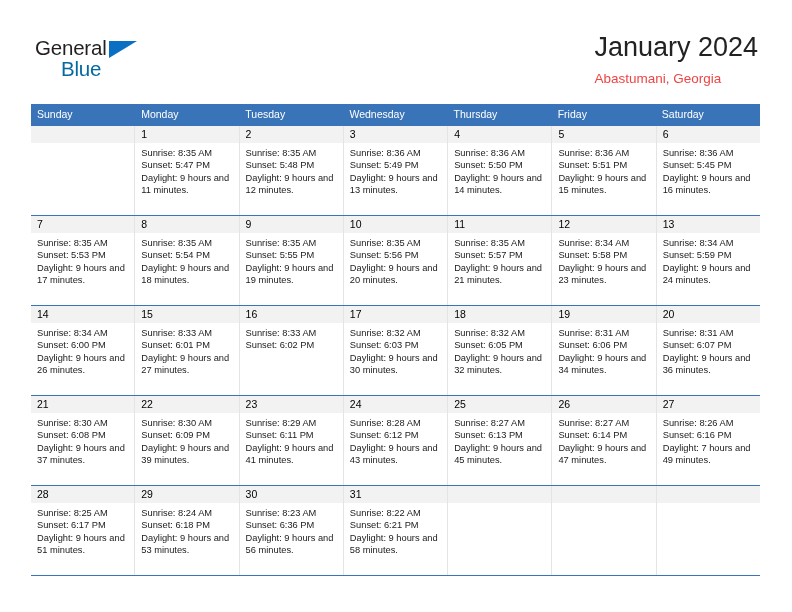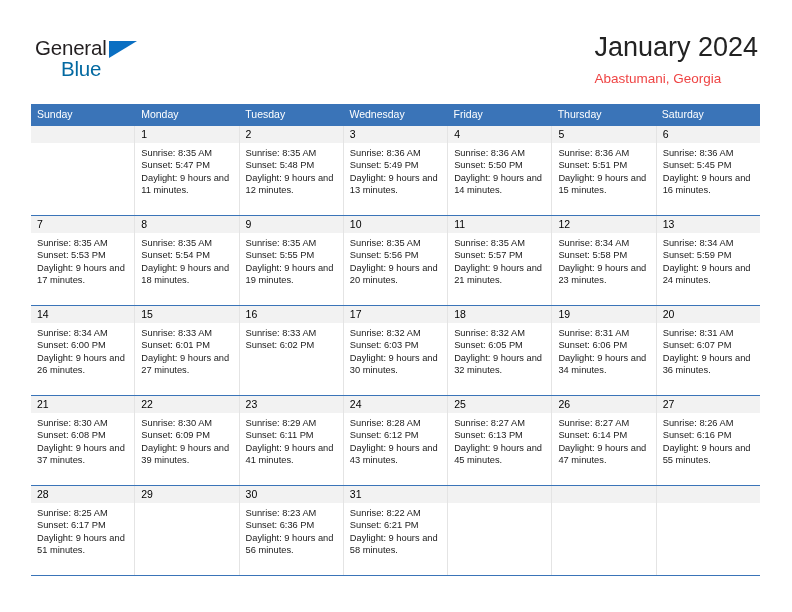--- a/index.html
+++ b/index.html
@@ -173,22 +173,22 @@
     </div>
 
   </div>
 
   <div class="calendar">
     <div class="weekdays">
         <div class="weekday">Sunday</div>
         <div class="weekday">Monday</div>
         <div class="weekday">Tuesday</div>
         <div class="weekday">Wednesday</div>
+        <div class="weekday">Thursday</div>
         <div class="weekday">Friday</div>
-        <div class="weekday">Thursday</div>
         <div class="weekday">Saturday</div>
       </div>
     <div id="weeks-container">
         <div class="week">
           <div class="day-cell empty">
             <div class="day-num"></div>
           </div>
           <div class="day-cell">
             <div class="day-num">1</div>
             <div class="day-info">
@@ -400,35 +400,40 @@
               <div>Sunrise: 8:27 AM</div>
               <div>Sunset: 6:14 PM</div>
               <div class="daylight-line">Daylight: 9 hours and 47 minutes.</div>
             </div>
           </div>
           <div class="day-cell">
             <div class="day-num">27</div>
             <div class="day-info">
               <div>Sunrise: 8:26 AM</div>
               <div>Sunset: 6:16 PM</div>
-              <div class="daylight-line">Daylight: 9 hours and 55 minutes.</div>
+              <div class="daylight-line">Daylight: 7 hours and 49 minutes.</div>
             </div>
           </div>
         </div>
         <div class="week">
           <div class="day-cell">
             <div class="day-num">28</div>
             <div class="day-info">
               <div>Sunrise: 8:25 AM</div>
               <div>Sunset: 6:17 PM</div>
               <div class="daylight-line">Daylight: 9 hours and 51 minutes.</div>
             </div>
           </div>
           <div class="day-cell">
             <div class="day-num">29</div>
+            <div class="day-info">
+              <div>Sunrise: 8:24 AM</div>
+              <div>Sunset: 6:18 PM</div>
+              <div class="daylight-line">Daylight: 9 hours and 53 minutes.</div>
+            </div>
           </div>
           <div class="day-cell">
             <div class="day-num">30</div>
             <div class="day-info">
               <div>Sunrise: 8:23 AM</div>
               <div>Sunset: 6:36 PM</div>
               <div class="daylight-line">Daylight: 9 hours and 56 minutes.</div>
             </div>
           </div>
           <div class="day-cell">

